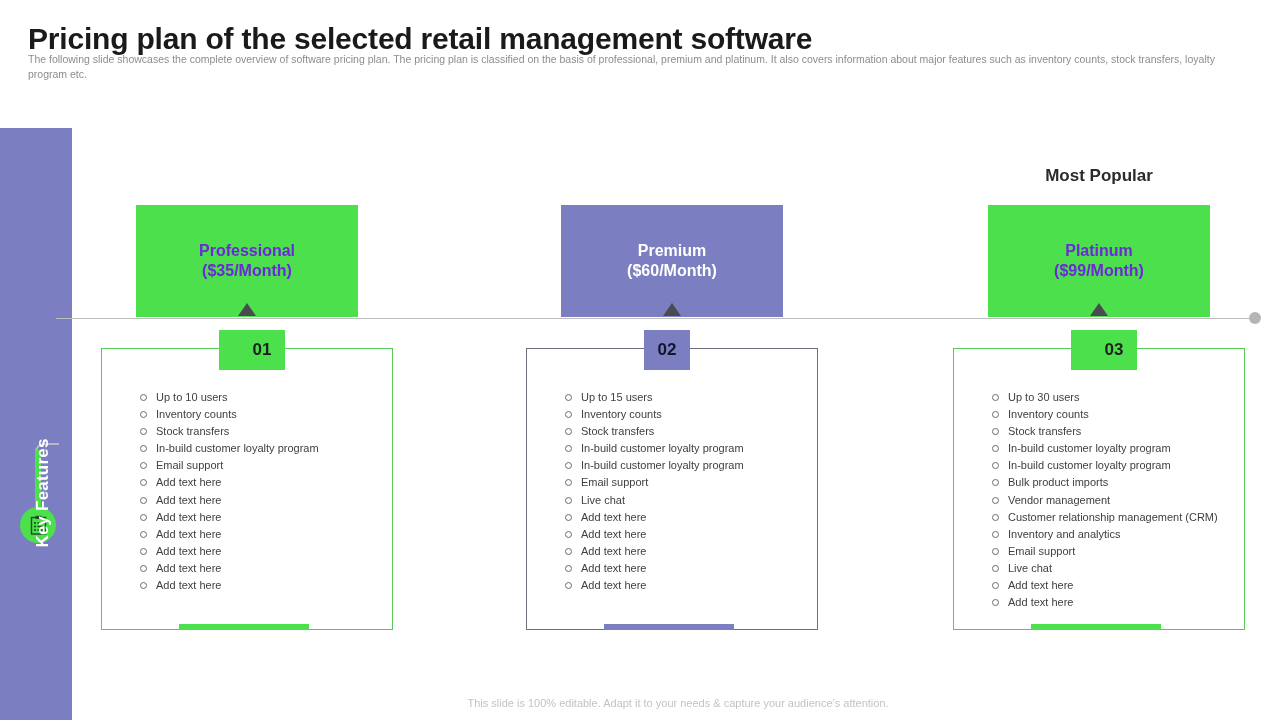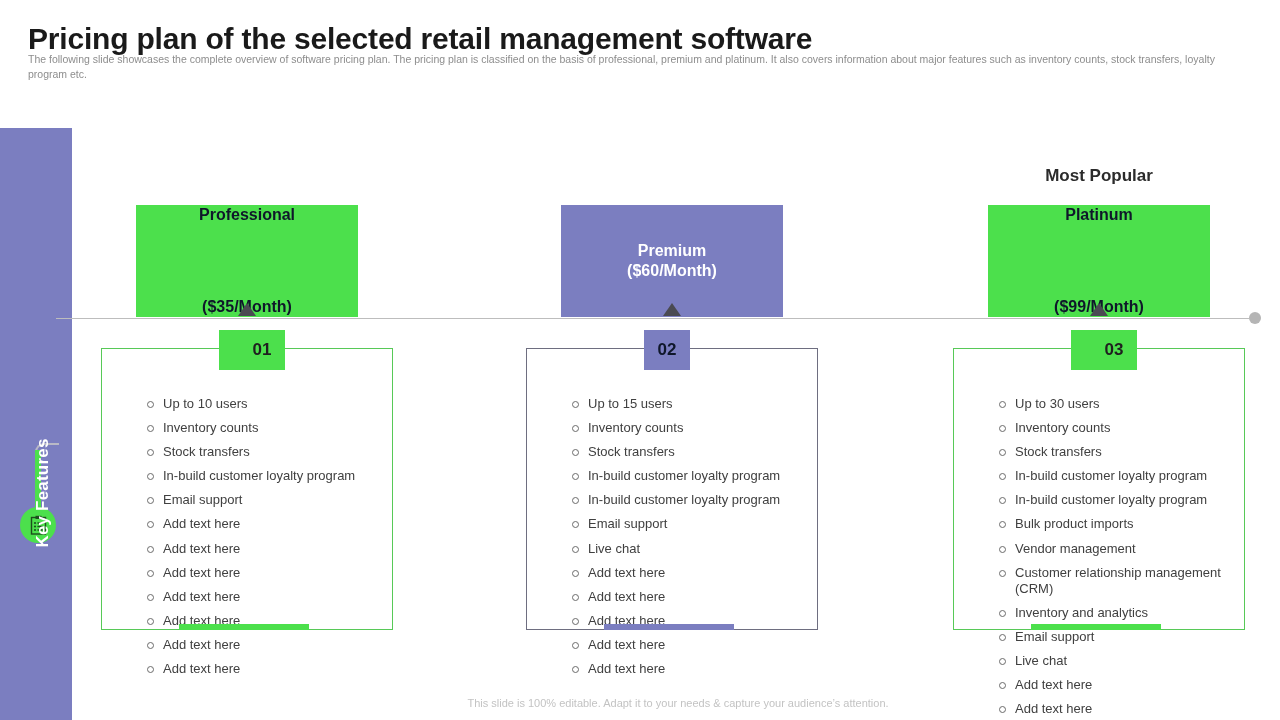--- a/index.html
+++ b/index.html
@@ -67,21 +67,21 @@
   .most-popular{
     position:absolute;left:0;top:166px;width:300px;
     text-align:center;font-size:17px;font-weight:bold;color:#2b2b2b;
   }
 
   .plan-head{
     position:absolute;top:205px;left:39px;width:222px;height:112px;
     display:flex;flex-direction:column;align-items:center;justify-content:center;
     text-align:center;font-size:16px;font-weight:bold;line-height:1.28;
   }
-  .plan-head.green{background:#4ce04c;color:#0f172a;justify-content:space-between;}
+  .plan-head.green{background:#4ce04c;color:#6d28d9;}
   .plan-head.purple{background:#7b7ec0;color:#ffffff;}
 
   .pointer{
     position:absolute;top:303px;left:141px;
     width:0;height:0;border-left:9px solid transparent;
     border-right:9px solid transparent;border-bottom:13px solid #4a4a52;
   }
 
   .feature-box{
     position:absolute;top:348px;left:4px;width:292px;height:282px;
@@ -99,22 +99,22 @@
   .num-badge.green{background:#4ce04c;color:#1f1f1f;padding-left:20px;}
   .num-badge.purple{background:#7b7ec0;color:#0f172a;}
 
   .feat-list{
     position:absolute;top:388px;left:38px;width:246px;
     list-style:none;margin:0;padding:0;
   }
   .col-3 .feat-list{width:256px;}
   .feat-list li{
     position:relative;padding-left:20px;
-    font-size:13px;color:#404040;line-height:16.1px;
-    margin:8px;
+    font-size:11px;color:#404040;line-height:16.1px;
+    margin:1px;
   }
   .feat-list li::before{
     content:"";position:absolute;left:4px;top:5px;
     width:5px;height:5px;border:1px solid #6b6b6b;border-radius:50%;
   }
 
   .bottom-bar{
     position:absolute;top:624px;left:82px;width:130px;height:6px;
   }
   .bottom-bar.green{background:#4ce04c;}

